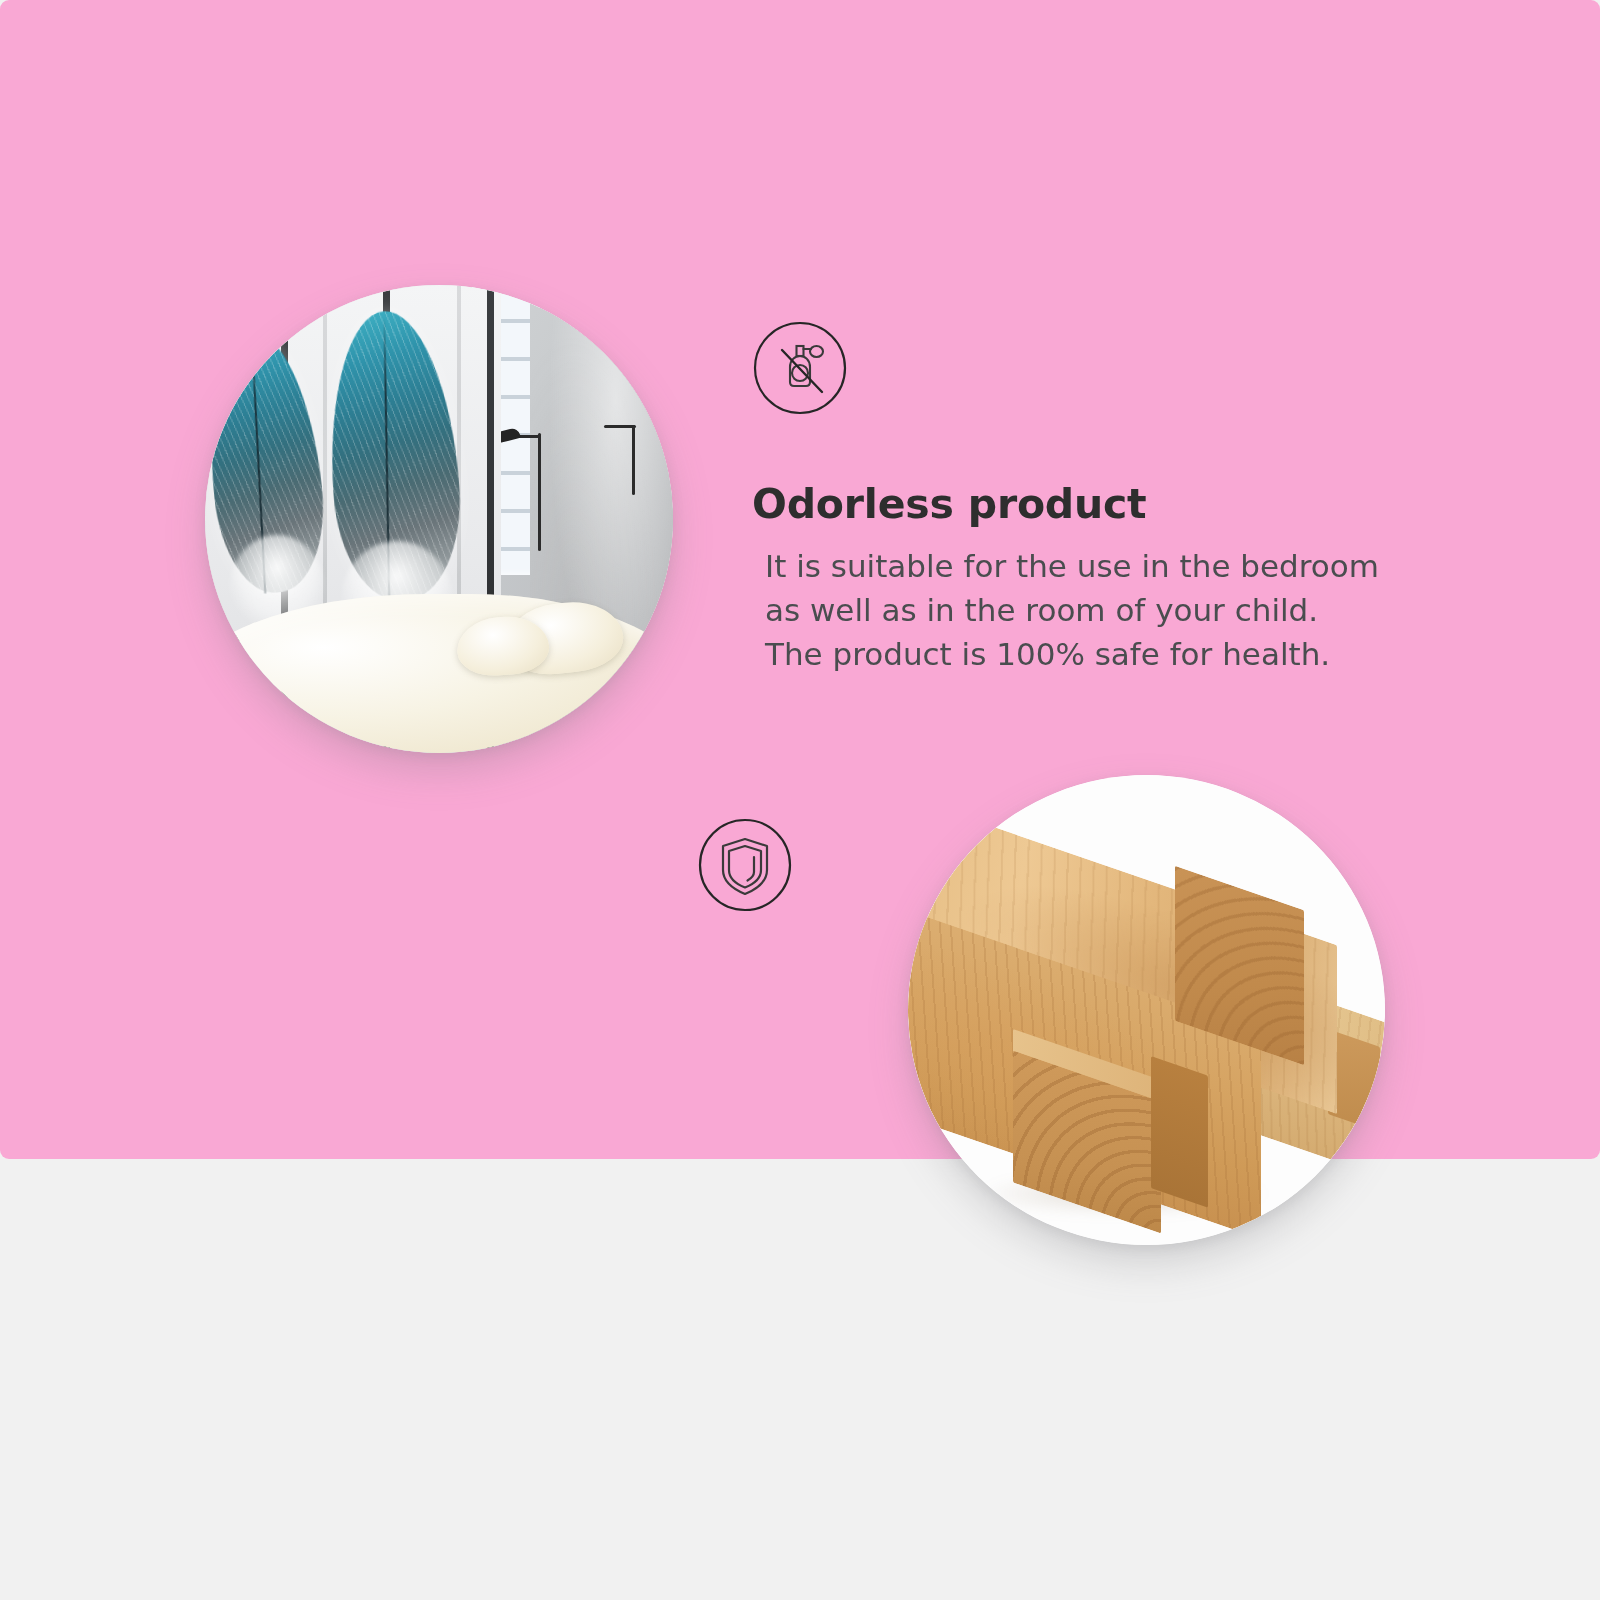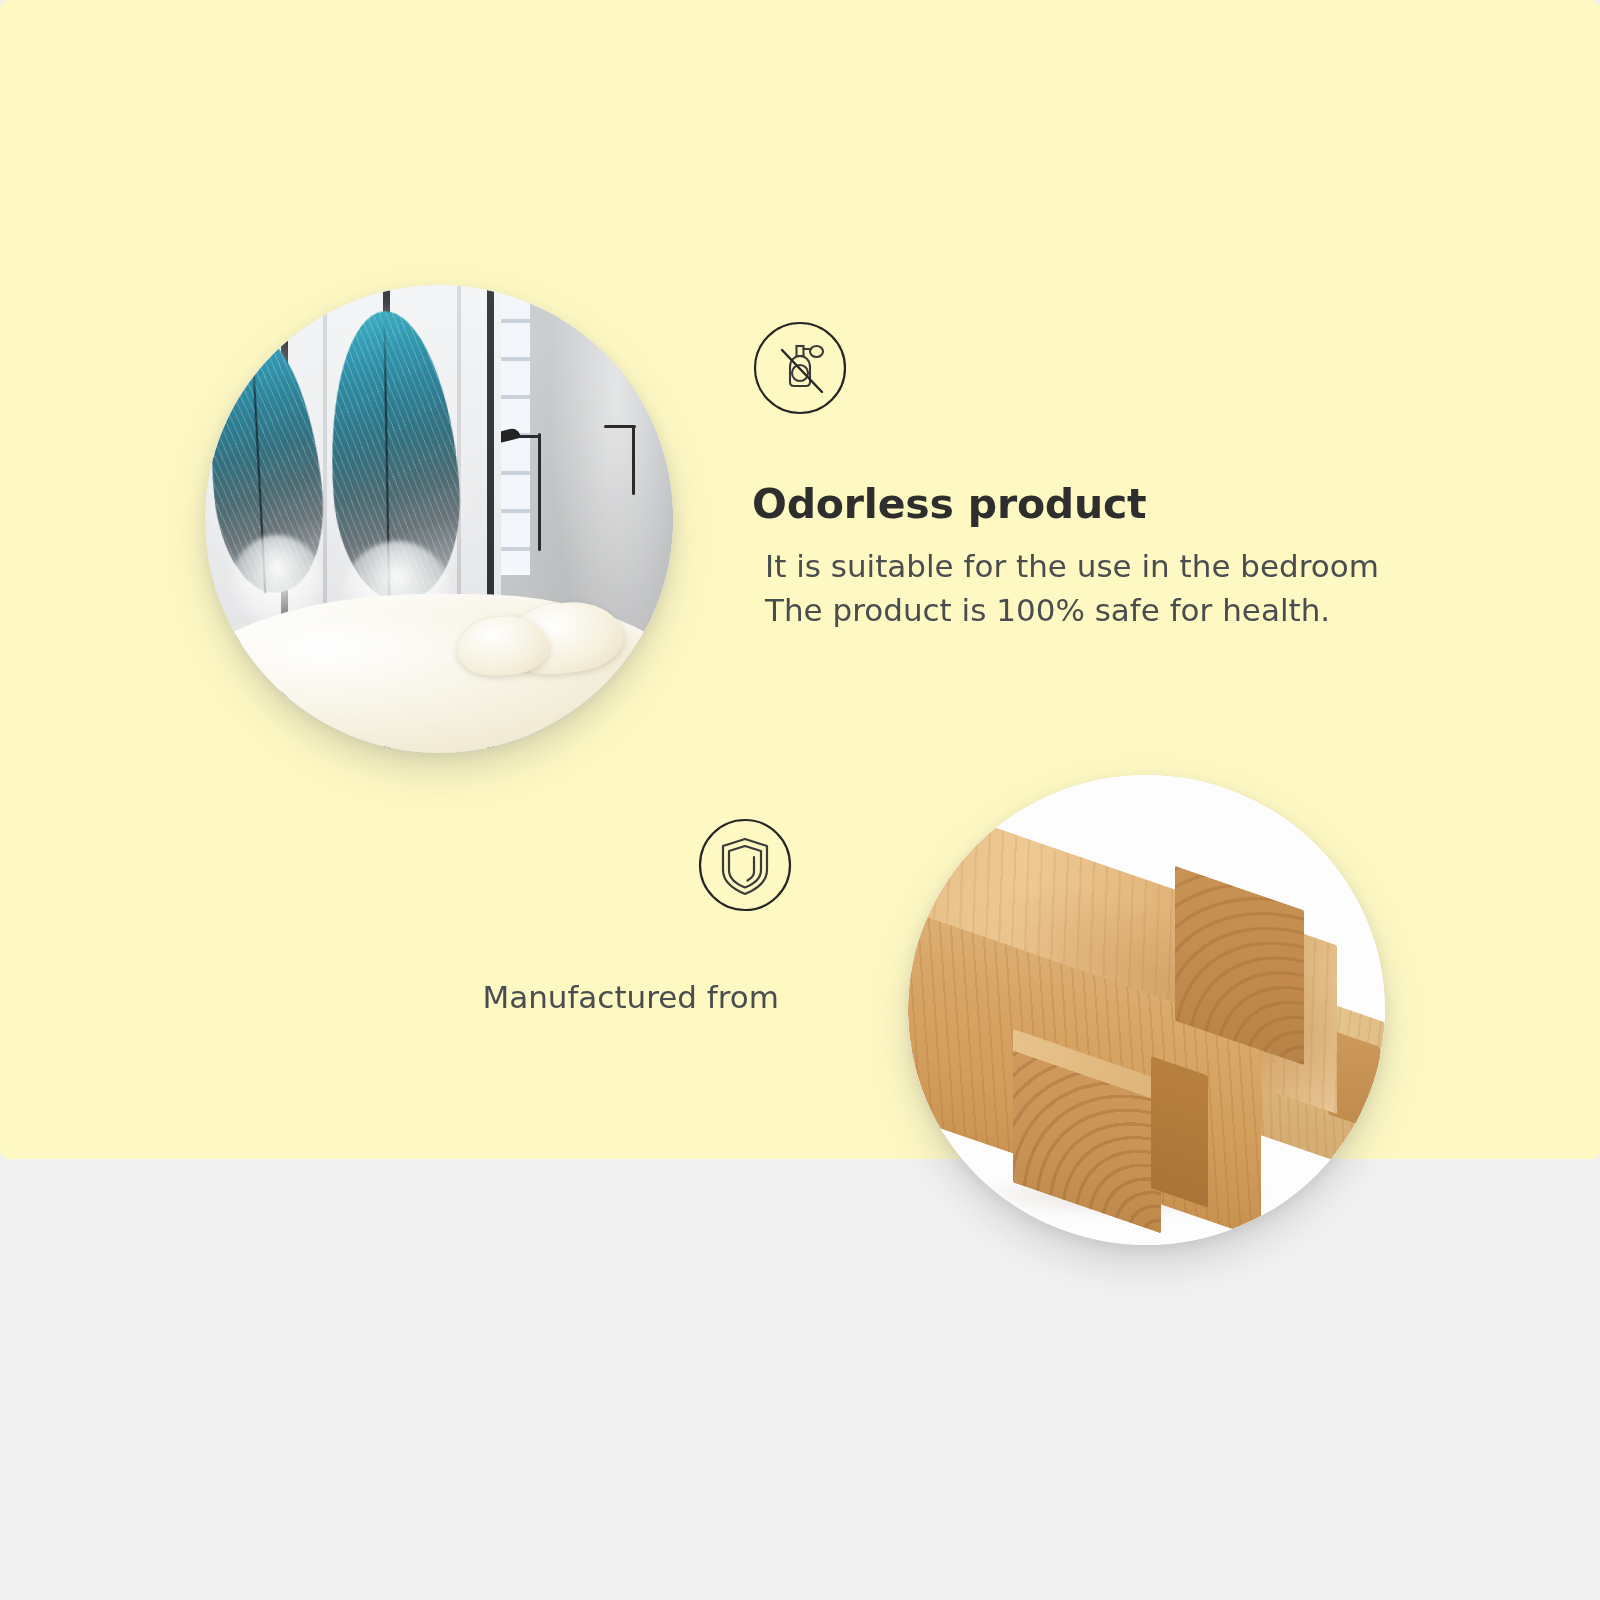--- a/index.html
+++ b/index.html
@@ -11,21 +11,21 @@
     height: 1600px;
     background: #f1f1f1;
     font-family: "DejaVu Sans", "Liberation Sans", sans-serif;
     overflow: hidden;
     position: relative;
   }
   #stage {
     position: relative;
     width: 1600px;
     height: 1159px;
-    background: #fef9c3;
+    background: #f9a8d4;
     border-radius: 9px;
   }
 
   
   .photo-circle {
     position: absolute;
     border-radius: 50%;
     overflow: hidden;
     box-shadow: 0 18px 38px rgba(120,120,125,0.26),
                 0 4px 12px rgba(120,120,125,0.14);
@@ -434,39 +434,39 @@
       <circle cx="48" cy="53" r="8" fill="none" stroke="#3a3a3a" stroke-width="2.1"></circle>
 
       <path d="M30 30 L70 72" stroke="#262626" stroke-width="2.4" stroke-linecap="round"></path>
     </svg>
   </div>
 
   <div id="odorless-text" class="feature-text">
     <h2 class="feature-title">Odorless product</h2>
     <p class="feature-body">
       <span class="line">It is suitable for the use in the bedroom</span>
+      <span class="line">as well as in the room of your child.</span>
       <span class="line">The product is 100% safe for health.</span>
     </p>
   </div>
 
   <div id="solid-icon" class="icon-circle">
     <svg viewBox="0 0 96 96" aria-hidden="true">
       <circle cx="48" cy="48" r="45" fill="none" stroke="#262626" stroke-width="2.2"></circle>
 
       <path d="M48 22 L70 29 L70 53 C70 65 60 72 48 77 C36 72 26 65 26 53 L26 29 Z" fill="none" stroke="#3a3a3a" stroke-width="2.2" stroke-linejoin="round"></path>
 
       <path d="M48 29 L64 34 L64 53 C64 62 57 67 48 70.5 C39 67 32 62 32 53 L32 34 Z" fill="none" stroke="#3a3a3a" stroke-width="2.2" stroke-linejoin="round"></path>
 
       <path d="M57 40 L57 55 C57 59 54 61.5 50.5 63.5" fill="none" stroke="#3a3a3a" stroke-width="2.2" stroke-linecap="round"></path>
     </svg>
   </div>
 
   <div id="solid-text" class="feature-text">
     <p class="feature-body">
-      <span class="line">Manufactured from</span>
     </p>
   </div>
 
   <div id="wood-photo" class="photo-circle">
     <div class="photo-inner">
       <div class="wood-bg"></div>
       <div class="wood-shadow"></div>
       <div class="block plank-top"></div>
       <div class="block plank-front"></div>
       <div class="block plank-end"></div>

